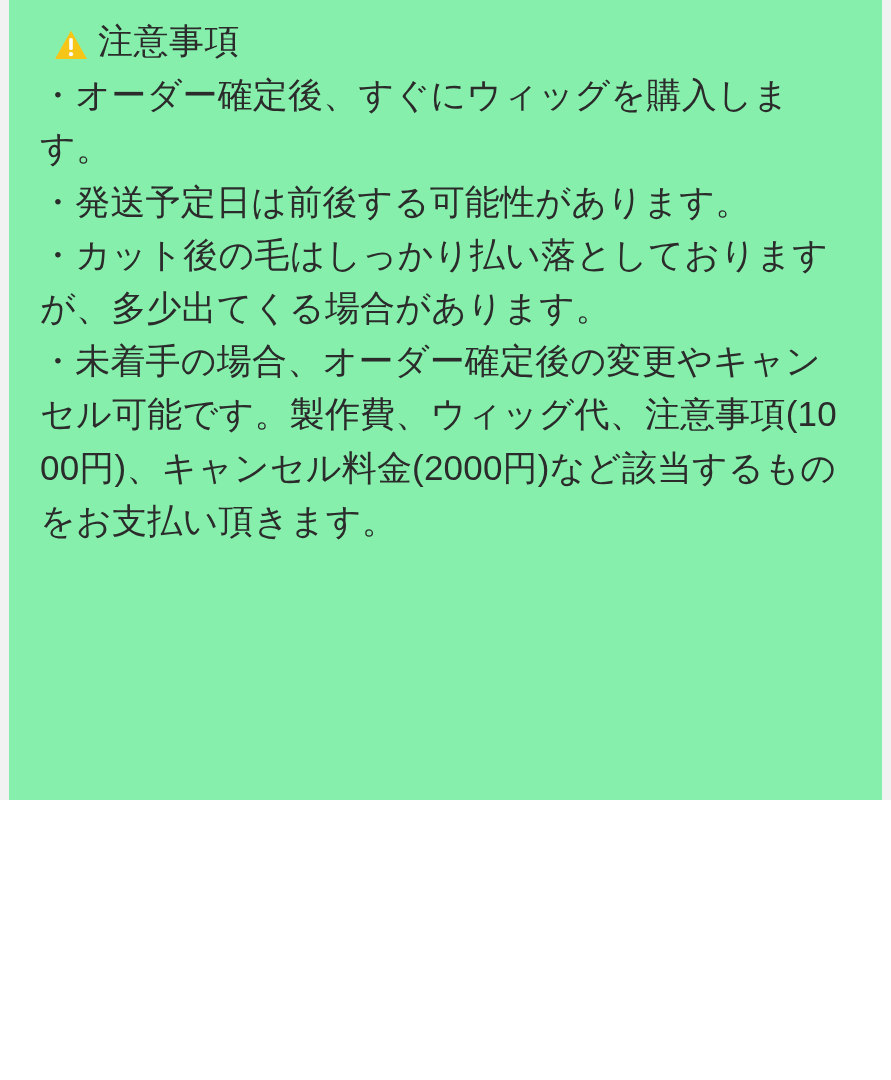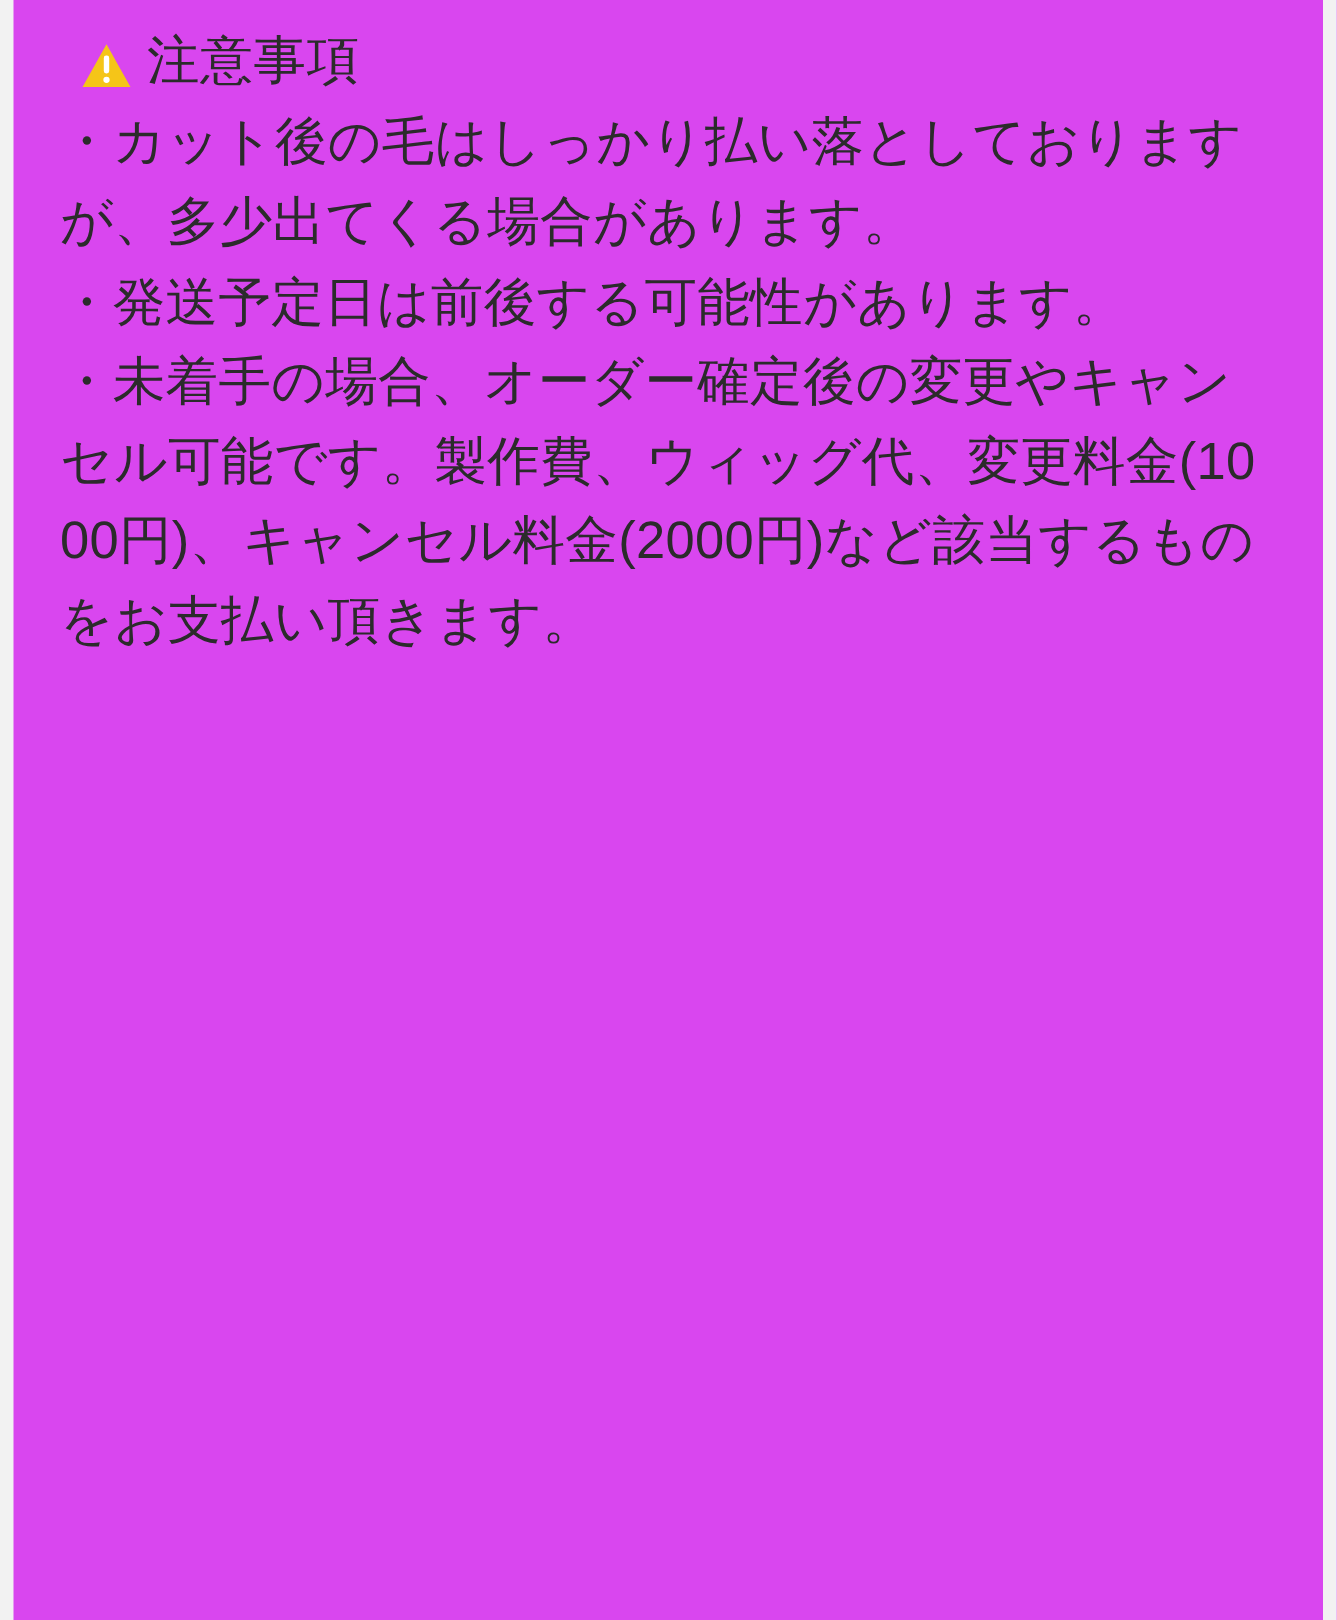--- a/index.html
+++ b/index.html
@@ -10,22 +10,22 @@
   body {
     width: 891px;
     height: 1080px;
     font-family: "Liberation Sans", "DejaVu Sans", sans-serif;
     color: #2b2b2b;
     overflow: hidden;
   }
   .page {
     position: relative;
     width: 891px;
-    height: 1080px;
-    background: #d946ef;
+    height: 800px;
+    background: #86efac;
     box-sizing: border-box;
     padding: 10px 40px 0 40px;
   }
   
   .edge-left, .edge-right {
     position: absolute;
     top: 0;
     width: 9px;
     height: 100%;
     background: #f2f2f2;
@@ -88,19 +88,20 @@
         <svg viewBox="0 0 34 32" width="34" height="32" aria-hidden="true">
           <path d="M17 1.5 L33 30 L1 30 Z" fill="#f5c518"></path>
           <rect x="15.2" y="9" width="3.6" height="12" rx="1.6" fill="#ffffff"></rect>
           <circle cx="17" cy="25.2" r="2.1" fill="#ffffff"></circle>
         </svg>
       </span>
       <span class="notice-heading-text">注意事項</span>
     </div>
 
     <ul class="notice-list">
+      <li class="notice-item">・オーダー確定後、すぐにウィッグを購入します。</li>
+      <li class="notice-item">・発送予定日は前後する可能性があります。</li>
       <li class="notice-item">・カット後の毛はしっかり払い落としておりますが、多少出てくる場合があります。</li>
-      <li class="notice-item">・発送予定日は前後する可能性があります。</li>
-      <li class="notice-item">・未着手の場合、オーダー確定後の変更やキャンセル可能です。製作費、ウィッグ代、変更料金(1000円)、キャンセル料金(2000円)など該当するものをお支払い頂きます。</li>
+      <li class="notice-item">・未着手の場合、オーダー確定後の変更やキャンセル可能です。製作費、ウィッグ代、注意事項(1000円)、キャンセル料金(2000円)など該当するものをお支払い頂きます。</li>
     </ul>
 
   </div>
 </div>
 
 </body></html>

